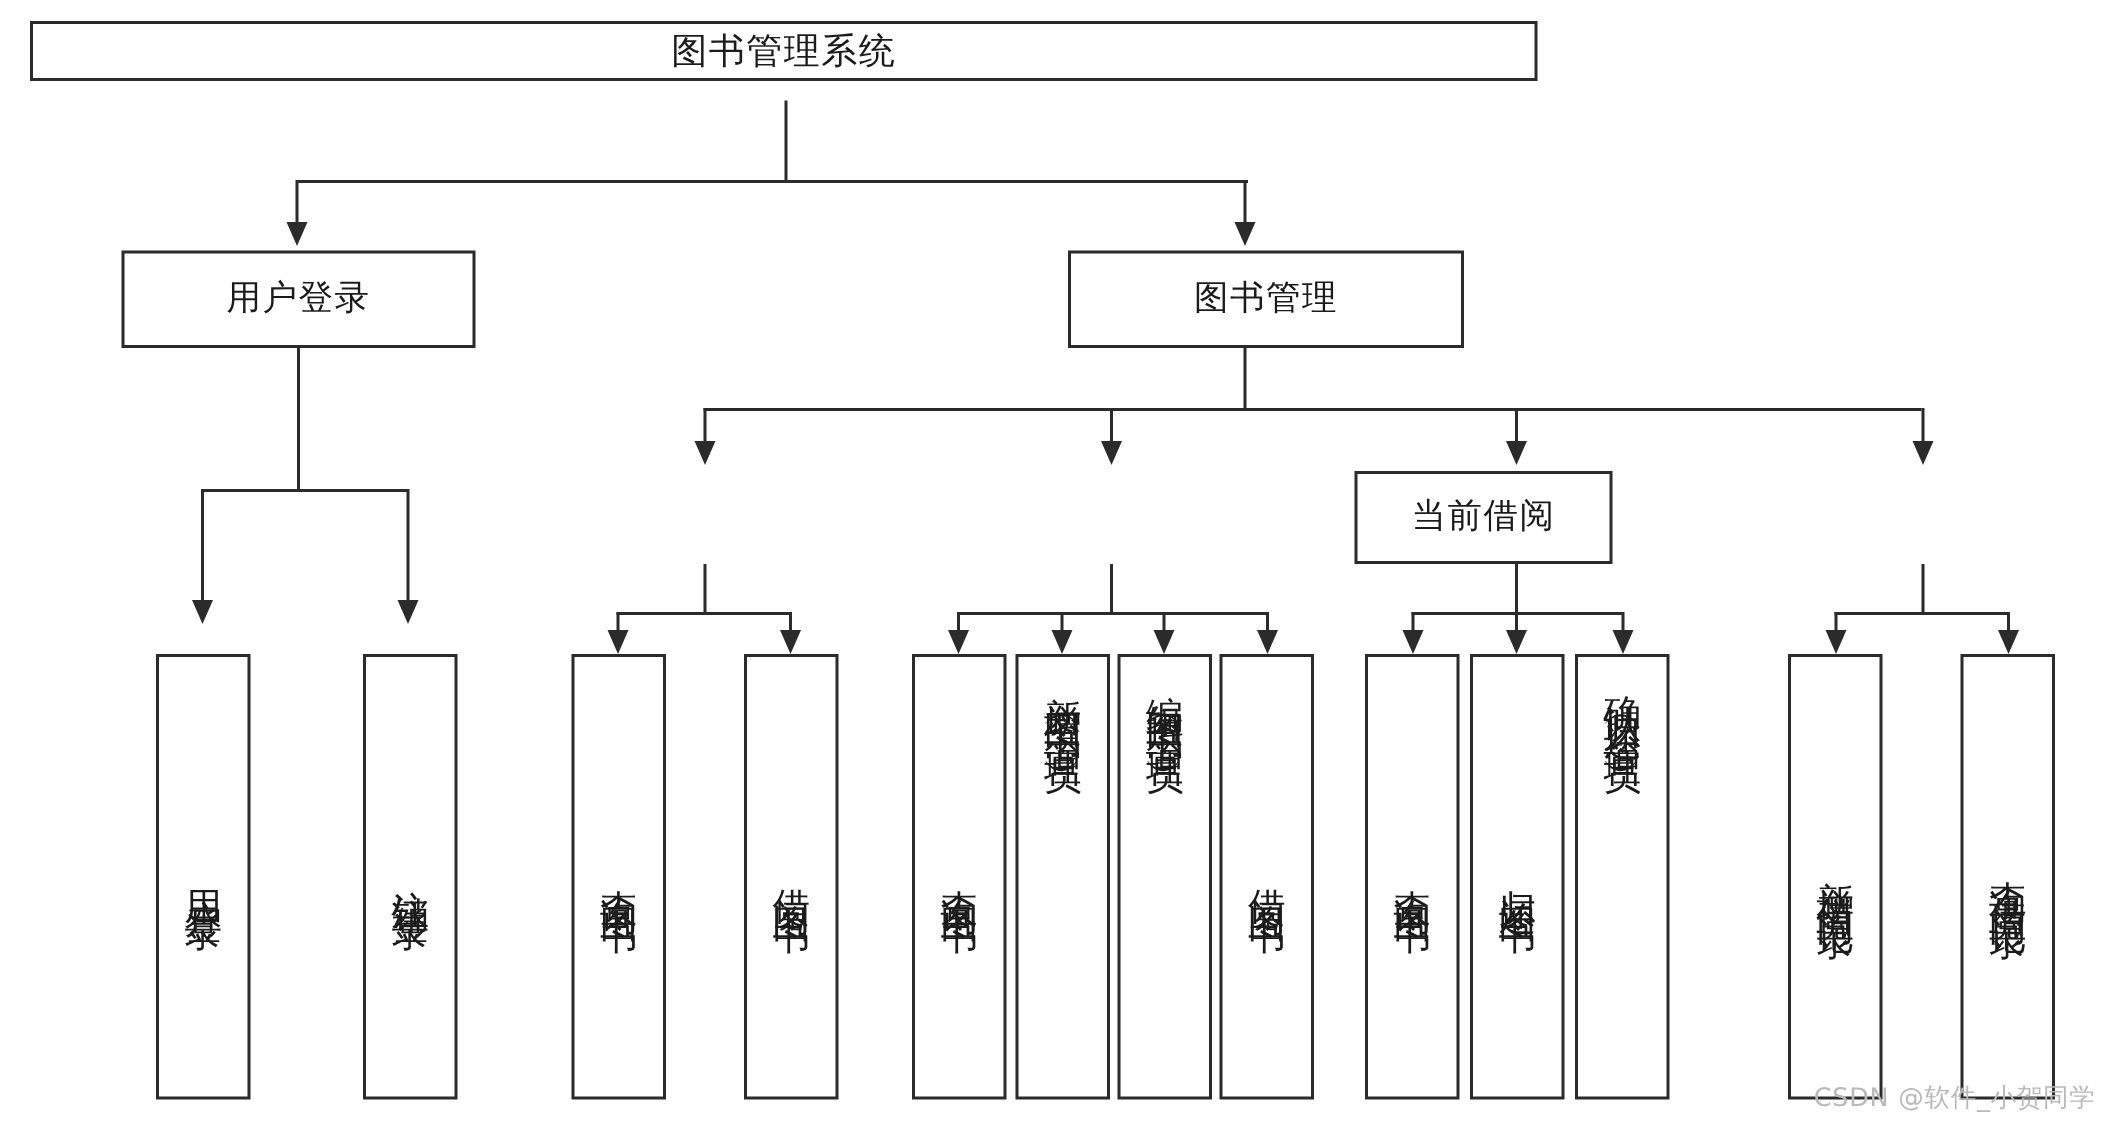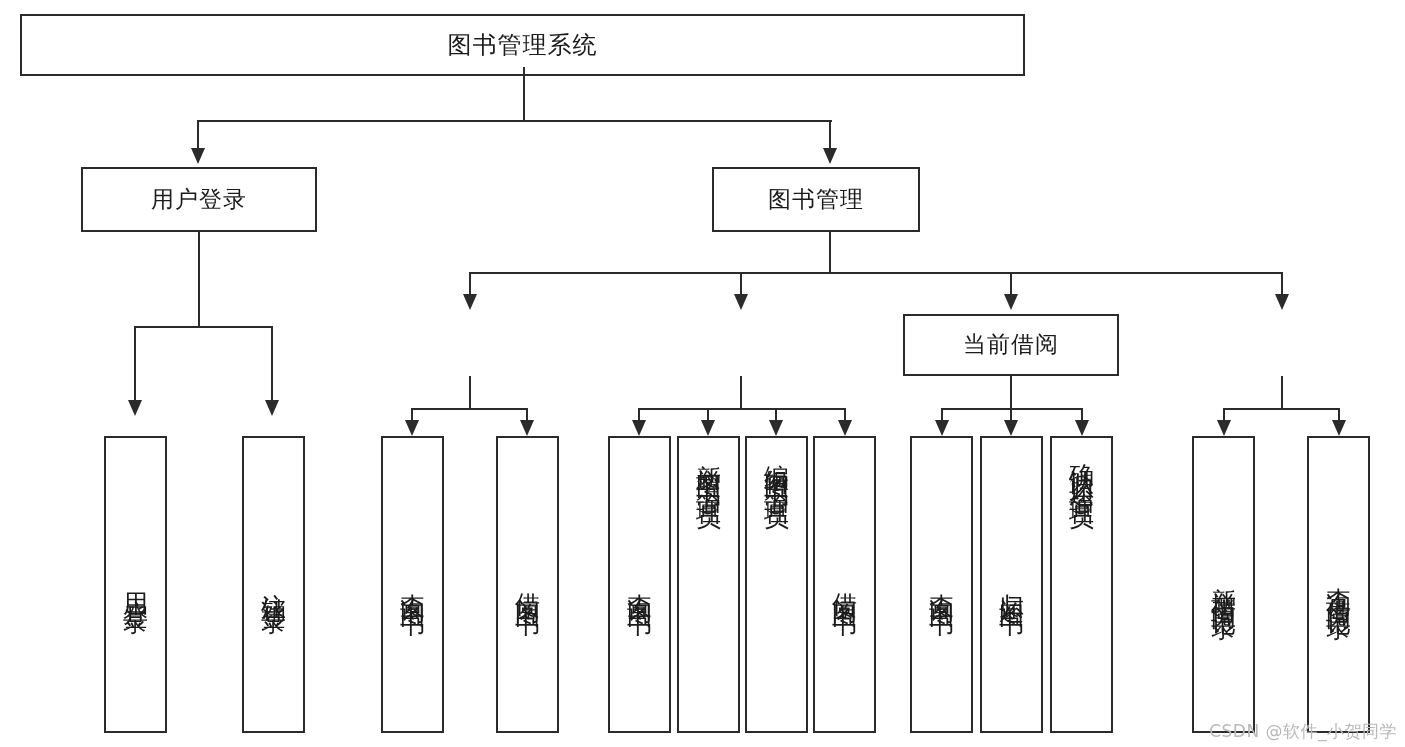--- a/index.html
+++ b/index.html
@@ -68,37 +68,37 @@
     color:#b9b9b9;
     white-space:nowrap;
     letter-spacing:.5px;
   }
 </style>
 </head>
 <body>
 
 <div id="canvas">
 
-  <div class="node h root" style="left:20px;top:14px;width:1005px;height:62px;">
+  <div class="node h root" style="left:20px;top:14px;width:1005px;height:40px;">
     <span class="txt">图书管理系统</span>
   </div>
 
   <div class="edge vline" style="left:523px;top:67px;height:54px;"></div>
 
   <div class="edge hline" style="left:198px;top:120px;width:634px;"></div>
   <div class="edge vline" style="left:197px;top:120px;height:30px;"></div>
   <div class="arrow" style="left:191px;top:148px;"></div>
   <div class="edge vline" style="left:829px;top:120px;height:30px;"></div>
   <div class="arrow" style="left:823px;top:148px;"></div>
 
   <div class="node h" style="left:81px;top:167px;width:236px;height:65px;">
     <span class="txt">用户登录</span>
   </div>
 
-  <div class="node h" style="left:712px;top:167px;width:208px;height:65px;">
+  <div class="node h" style="left:712px;top:167px;width:264px;height:65px;">
     <span class="txt">图书管理</span>
   </div>
 
   <div class="edge vline" style="left:198px;top:232px;height:96px;"></div>
   <div class="edge hline" style="left:134px;top:326px;width:138px;"></div>
   <div class="edge vline" style="left:134px;top:326px;height:76px;"></div>
   <div class="arrow" style="left:128px;top:400px;"></div>
   <div class="edge vline" style="left:271px;top:326px;height:76px;"></div>
   <div class="arrow" style="left:265px;top:400px;"></div>
 
@@ -106,21 +106,21 @@
   <div class="edge hline" style="left:469px;top:272px;width:812px;"></div>
   <div class="edge vline" style="left:469px;top:272px;height:24px;"></div>
   <div class="arrow" style="left:463px;top:294px;"></div>
   <div class="edge vline" style="left:740px;top:272px;height:24px;"></div>
   <div class="arrow" style="left:734px;top:294px;"></div>
   <div class="edge vline" style="left:1010px;top:272px;height:24px;"></div>
   <div class="arrow" style="left:1004px;top:294px;"></div>
   <div class="edge vline" style="left:1281px;top:272px;height:24px;"></div>
   <div class="arrow" style="left:1275px;top:294px;"></div>
 
-  <div class="node h" style="left:903px;top:314px;width:216px;height:62px;">
+  <div class="node h" style="left:903px;top:314px;width:172px;height:62px;">
     <span class="txt">当前借阅</span>
   </div>
 
   <div class="edge vline" style="left:469px;top:376px;height:34px;"></div>
   <div class="edge hline" style="left:411px;top:408px;width:116px;"></div>
   <div class="edge vline" style="left:411px;top:408px;height:14px;"></div>
   <div class="arrow" style="left:405px;top:420px;"></div>
   <div class="edge vline" style="left:526px;top:408px;height:14px;"></div>
   <div class="arrow" style="left:520px;top:420px;"></div>
 

